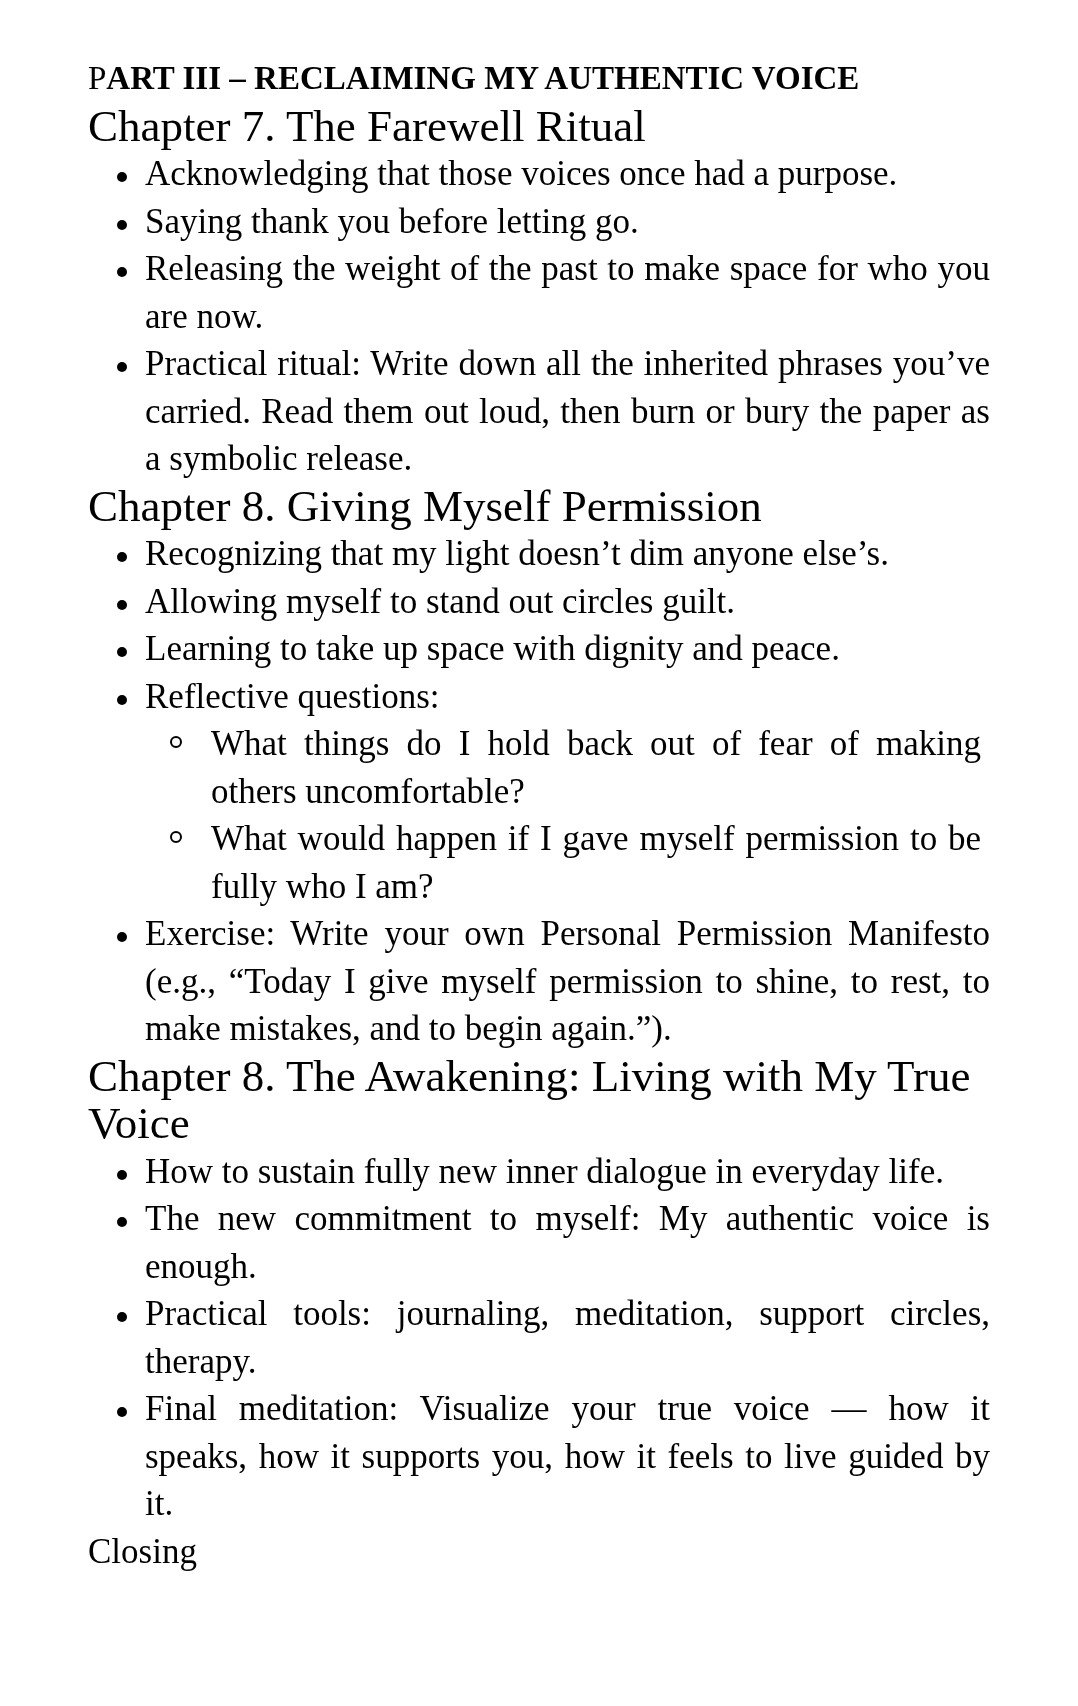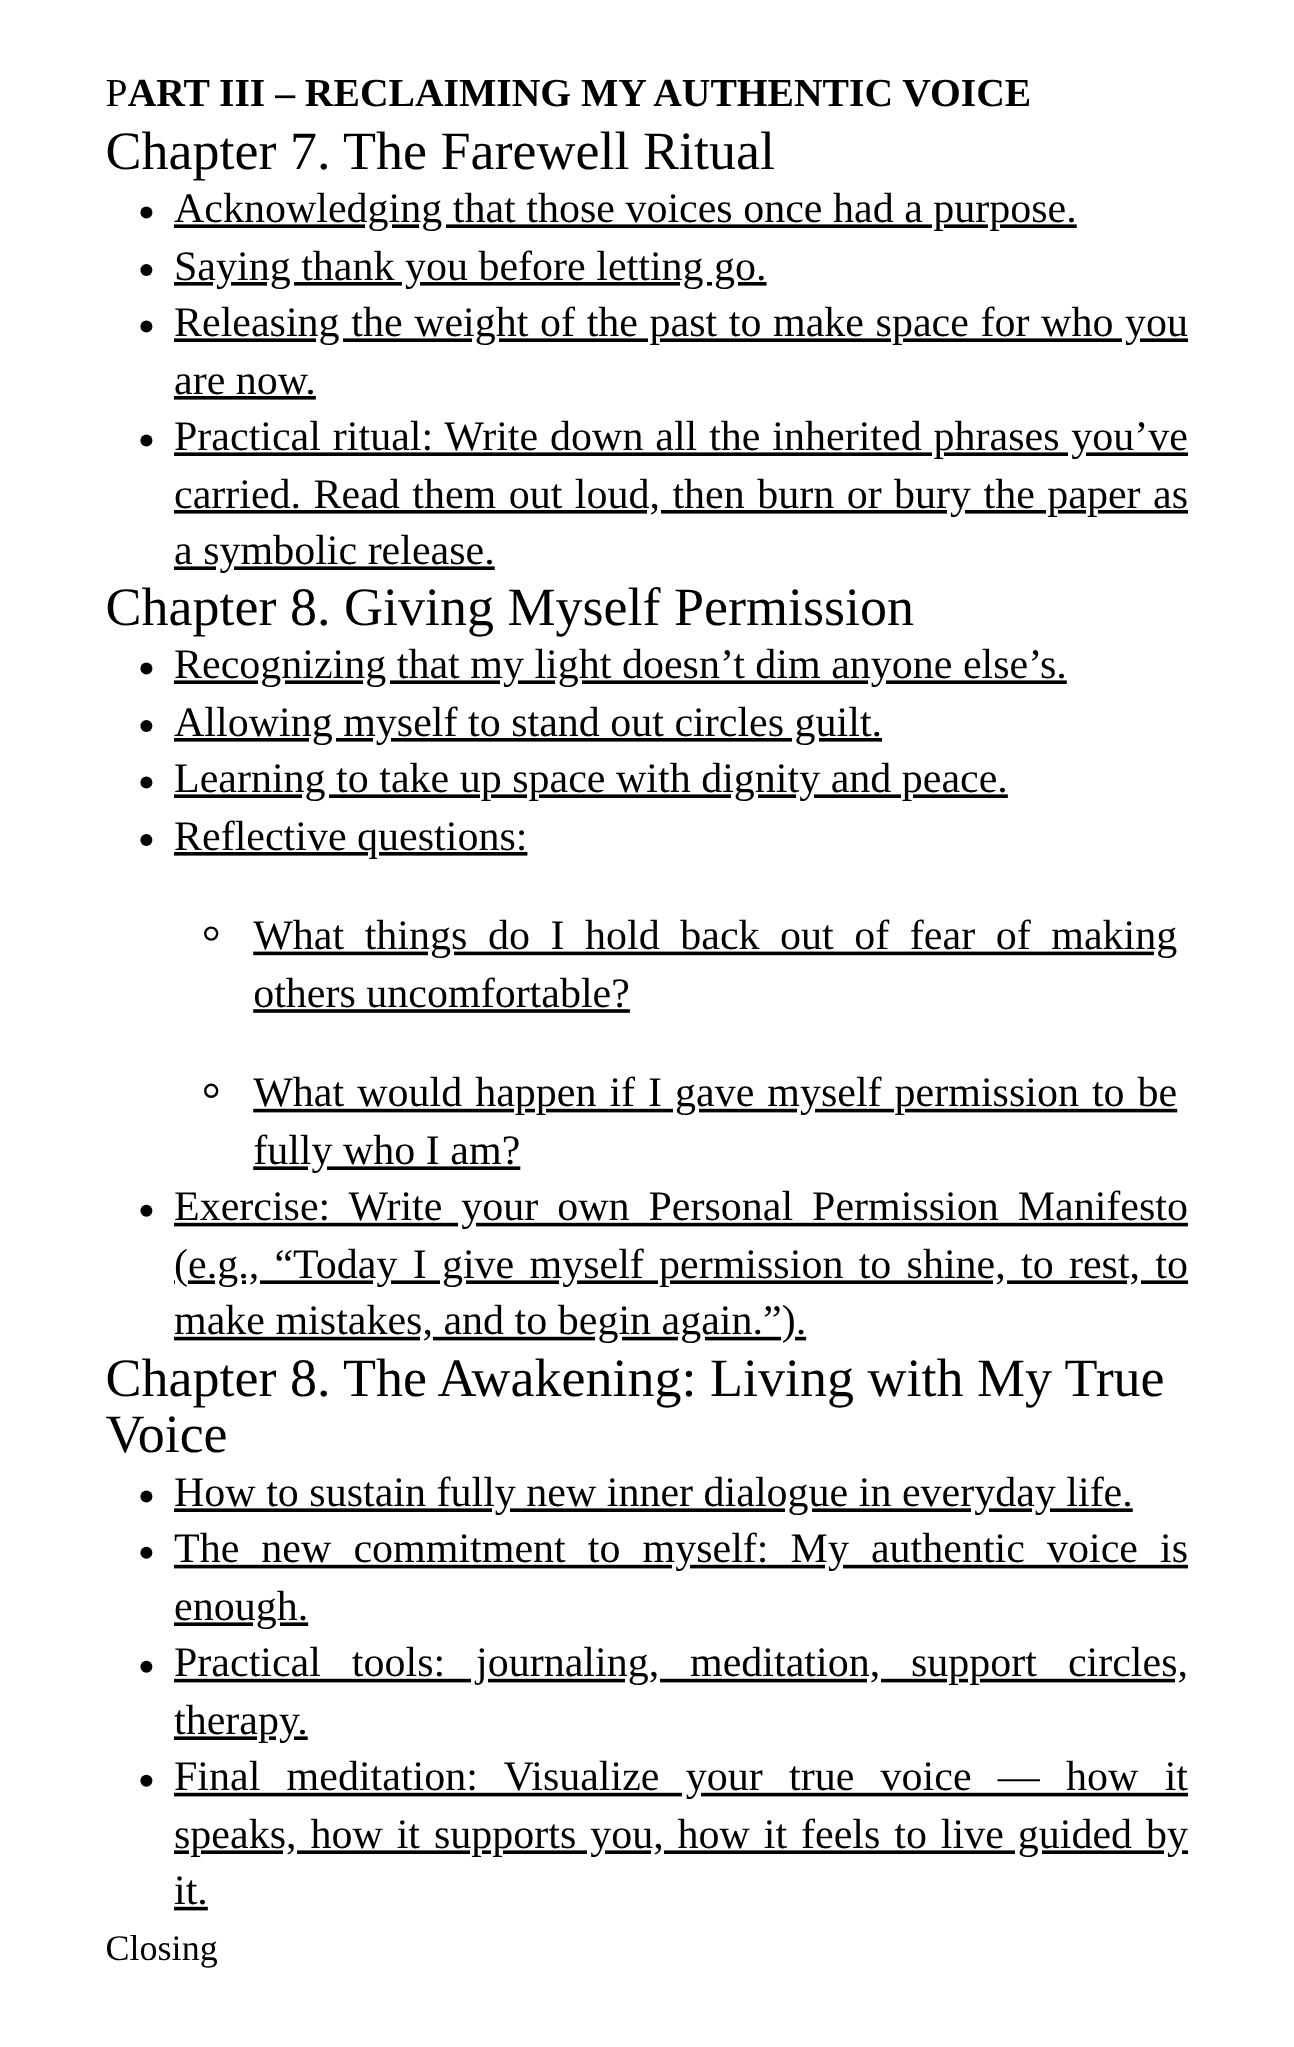--- a/index.html
+++ b/index.html
@@ -29,30 +29,28 @@
   }
   ul.outline {
     margin: 0;
     padding: 0;
     list-style: none;
   }
   li {
     position: relative;
     text-align: justify;
     text-align-last: left;
-    text-decoration: underline;
   }
   li.l1 {
     padding-left: 57px;
     width: 845px;
   }
   li.l2 {
     padding-left: 123px;
     width: 770px;
-    margin-top: 36px;
   }
   .dot-marker {
     position: absolute;
     left: 29px;
     top: 22px;
     width: 10px;
     height: 10px;
     background: #000;
     border-radius: 50%;
   }
@@ -60,21 +58,21 @@
     position: absolute;
     left: 82px;
     top: 16px;
     width: 8px;
     height: 8px;
     background: transparent;
     border: 2.5px solid #000;
     border-radius: 50%;
   }
   .closing {
-    font-size: 30px;
+    font-size: 35px;
     line-height: 47.5px;
   }
 </style>
 </head>
 <body>
 
 <div class="content">
 
   <div class="part-heading"><span>P</span><span class="rest">ART III – RECLAIMING MY AUTHENTIC VOICE</span></div>
 

